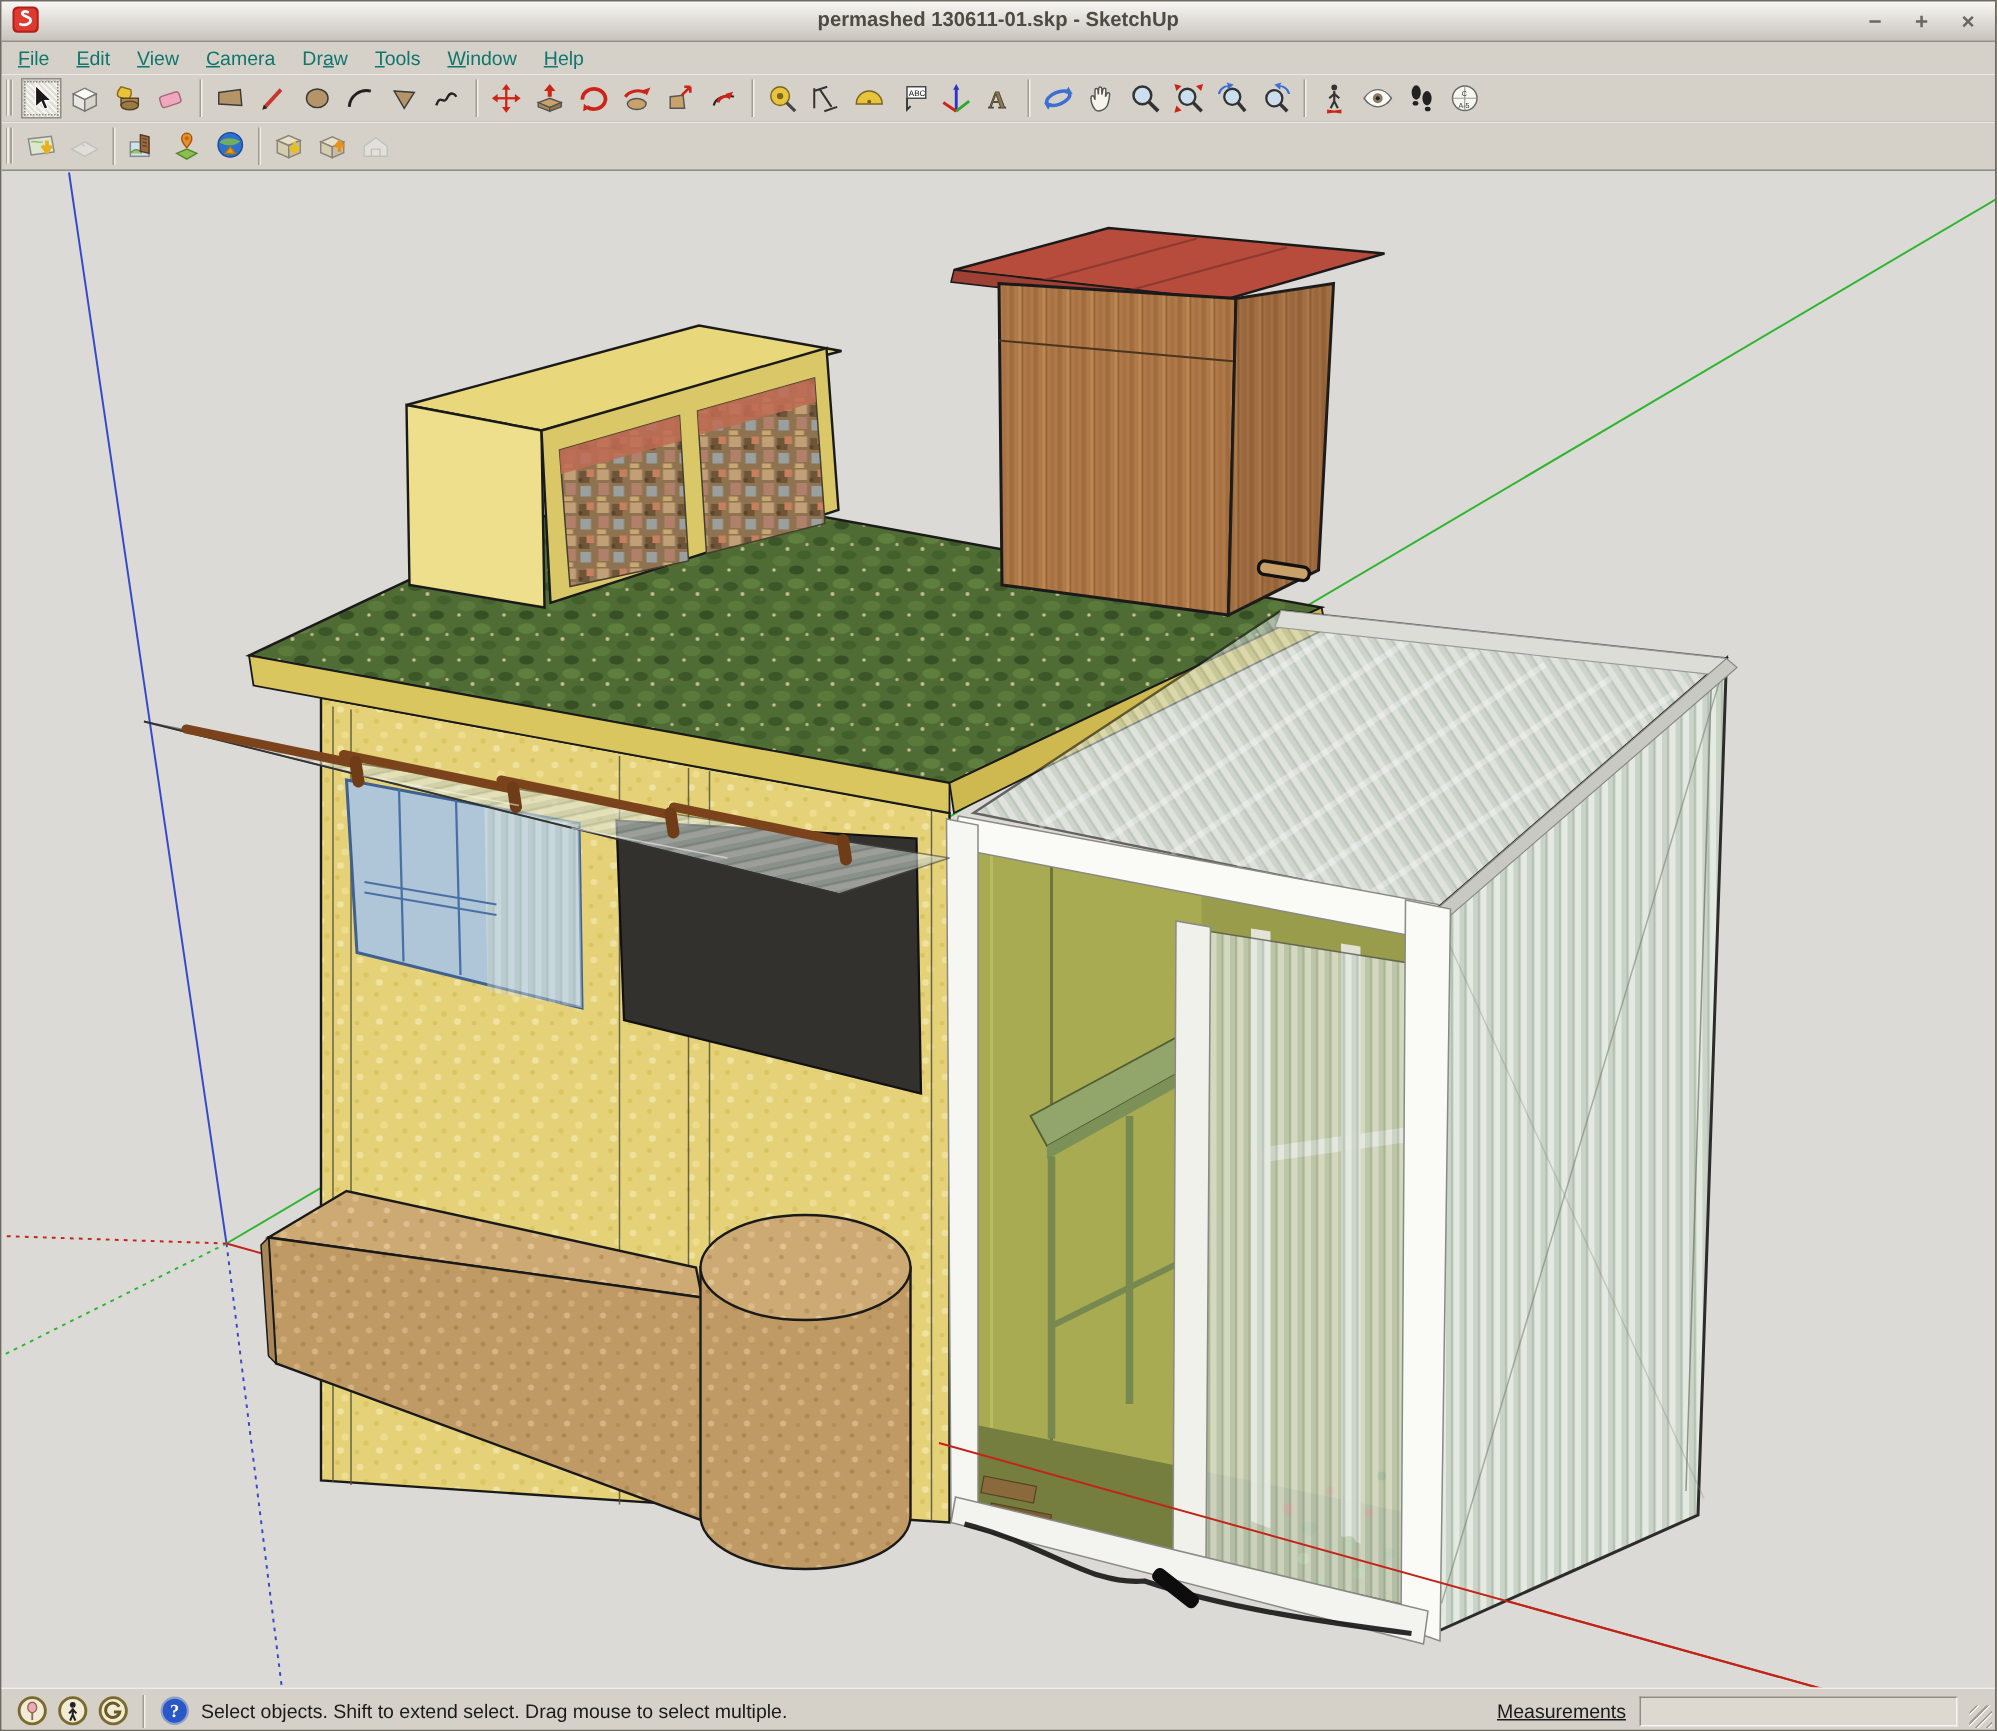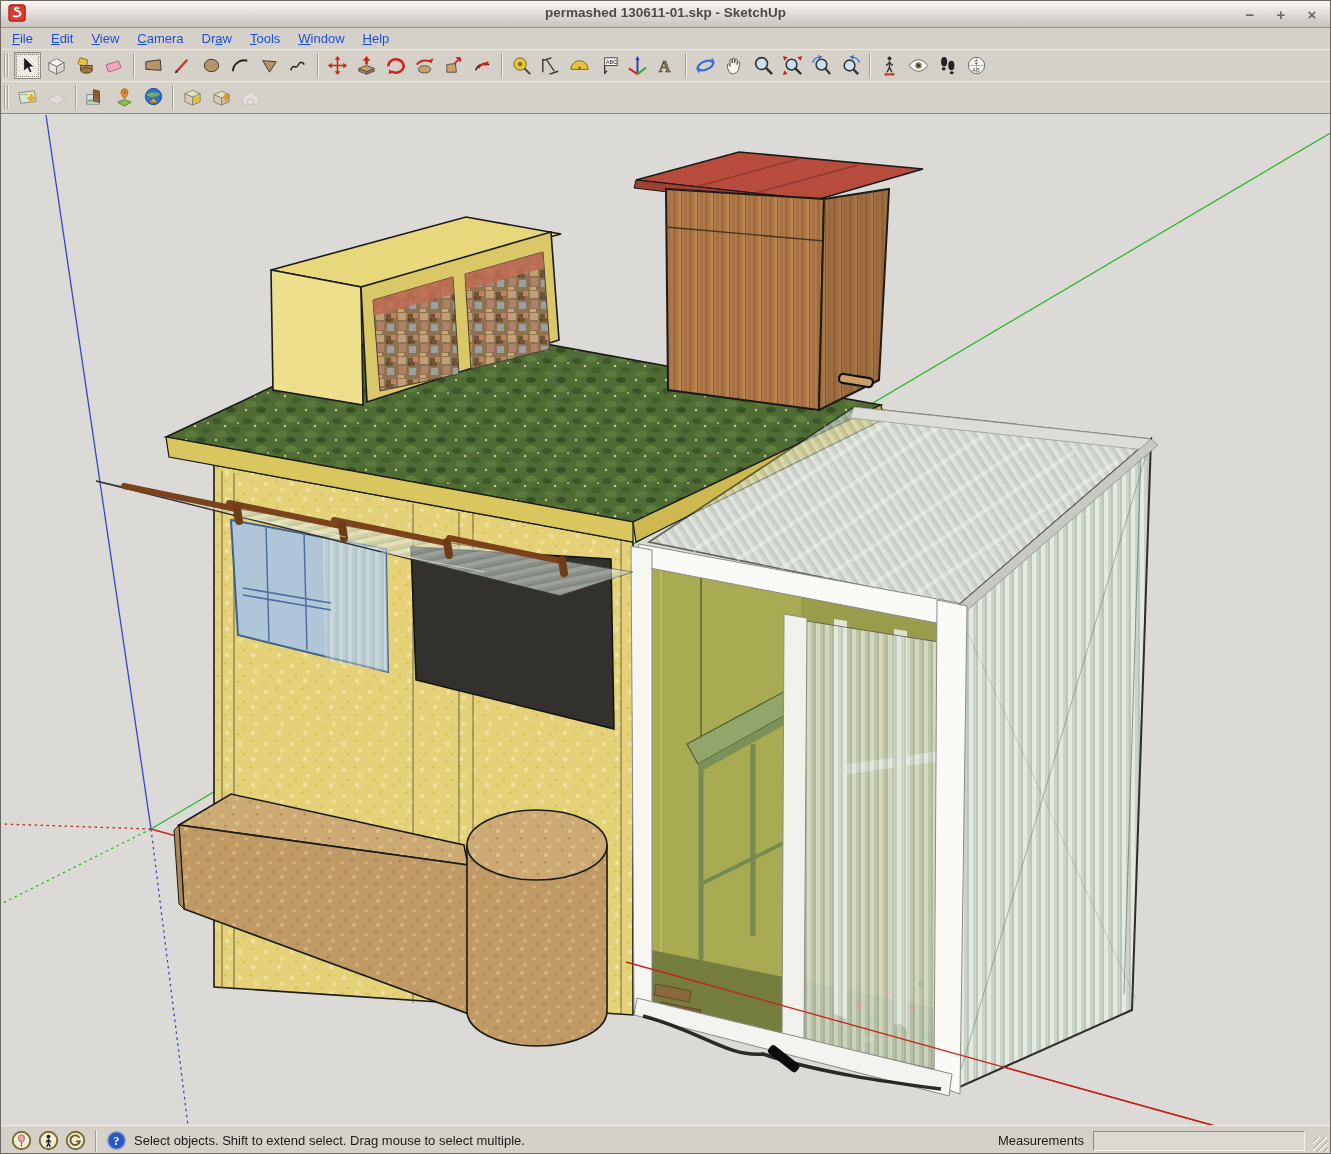--- a/index.html
+++ b/index.html
@@ -10,21 +10,21 @@
   .titlebar{position:absolute;top:0;left:0;right:0;height:26px;
     background:linear-gradient(#F8F7F5,#DDDAD5 55%,#C7C3BD);
     border-bottom:1px solid #948F88;}
   .title{position:absolute;left:0;right:0;top:4px;text-align:center;
     font-size:13.5px;font-weight:bold;color:#4E4A44;}
   .logo{position:absolute;left:6px;top:2px;width:21px;height:21px;}
   .win-controls{position:absolute;right:10px;top:0;height:26px;display:flex;gap:15px;align-items:center;}
   .win-btn{font-size:15px;font-weight:bold;color:#6B6760;width:16px;text-align:center;cursor:default;}
   
   .menubar{position:absolute;top:26px;left:0;right:0;height:22px;display:flex;
-    align-items:center;padding-left:2px;font-size:13px;color:#1d4ed8;}
+    align-items:center;padding-left:2px;font-size:13px;color:#0f766e;}
   .menu-item{padding:2px 9px;}
   
   .toolbar{position:absolute;left:0;right:0;height:32px;background:#D5D1C8;
     border-bottom:1px solid #ABA69D;box-shadow:inset 0 1px 0 #EBE9E3;
     display:flex;align-items:center;}
   #toolbar-main{top:48px;} #toolbar-google{top:80px;}
   .grip{width:5px;height:24px;margin:0 4px 0 3px;
     background:repeating-linear-gradient(90deg,#A89F93 0 1px,#EFEDE8 1px 2px,rgba(0,0,0,0) 2px 3px);}
   .tbtn{width:27px;height:27px;display:flex;align-items:center;justify-content:center;flex:0 0 auto;margin:0 1px;}
   .tbtn svg{width:23px;height:23px;display:block;}
@@ -37,21 +37,21 @@
   .viewport{position:absolute;top:112px;left:0;width:1331px;height:1012px;
     background:#DBDAD6;border-top:1px solid #8F8B84;box-sizing:content-box;}
   .viewport svg{display:block;}
   
   .statusbar{position:absolute;top:1124px;left:0;right:0;height:30px;background:#D5D1C8;
     border-top:1px solid #F0EEE9;display:flex;align-items:center;padding:0 7px;
     box-sizing:border-box;font-size:13px;color:#1a1a1a;}
   .sicon{width:21px;height:21px;margin:0 3px;flex:0 0 auto;}
   .ssep{width:0;height:22px;border-left:1px solid #A29C93;border-right:1px solid #F2F0EB;margin:0 6px;}
   .smsg{margin-left:4px;white-space:nowrap;}
-  .meas-wrap{margin-left:auto;display:flex;align-items:center;gap:9px;margin-right:18px;}
+  .meas-wrap{margin-left:auto;display:flex;align-items:center;gap:9px;margin-right:18px;text-decoration:underline;}
   .meas-box{width:212px;height:20px;background:#DDD9D1;border:1px solid;
     border-color:#8F8A82 #F6F4F0 #F6F4F0 #8F8A82;font:13px "Liberation Sans",sans-serif;
     padding:0 4px;box-sizing:border-box;color:#111;}
   .grip-resize{position:absolute;right:2px;bottom:3px;width:15px;height:15px;
     background:repeating-linear-gradient(135deg,rgba(0,0,0,0) 0 3px,#A29C93 3px 4px,#F2F0EB 4px 5px);}
 </style>
 </head>
 <body>
 
 <div class="app">

